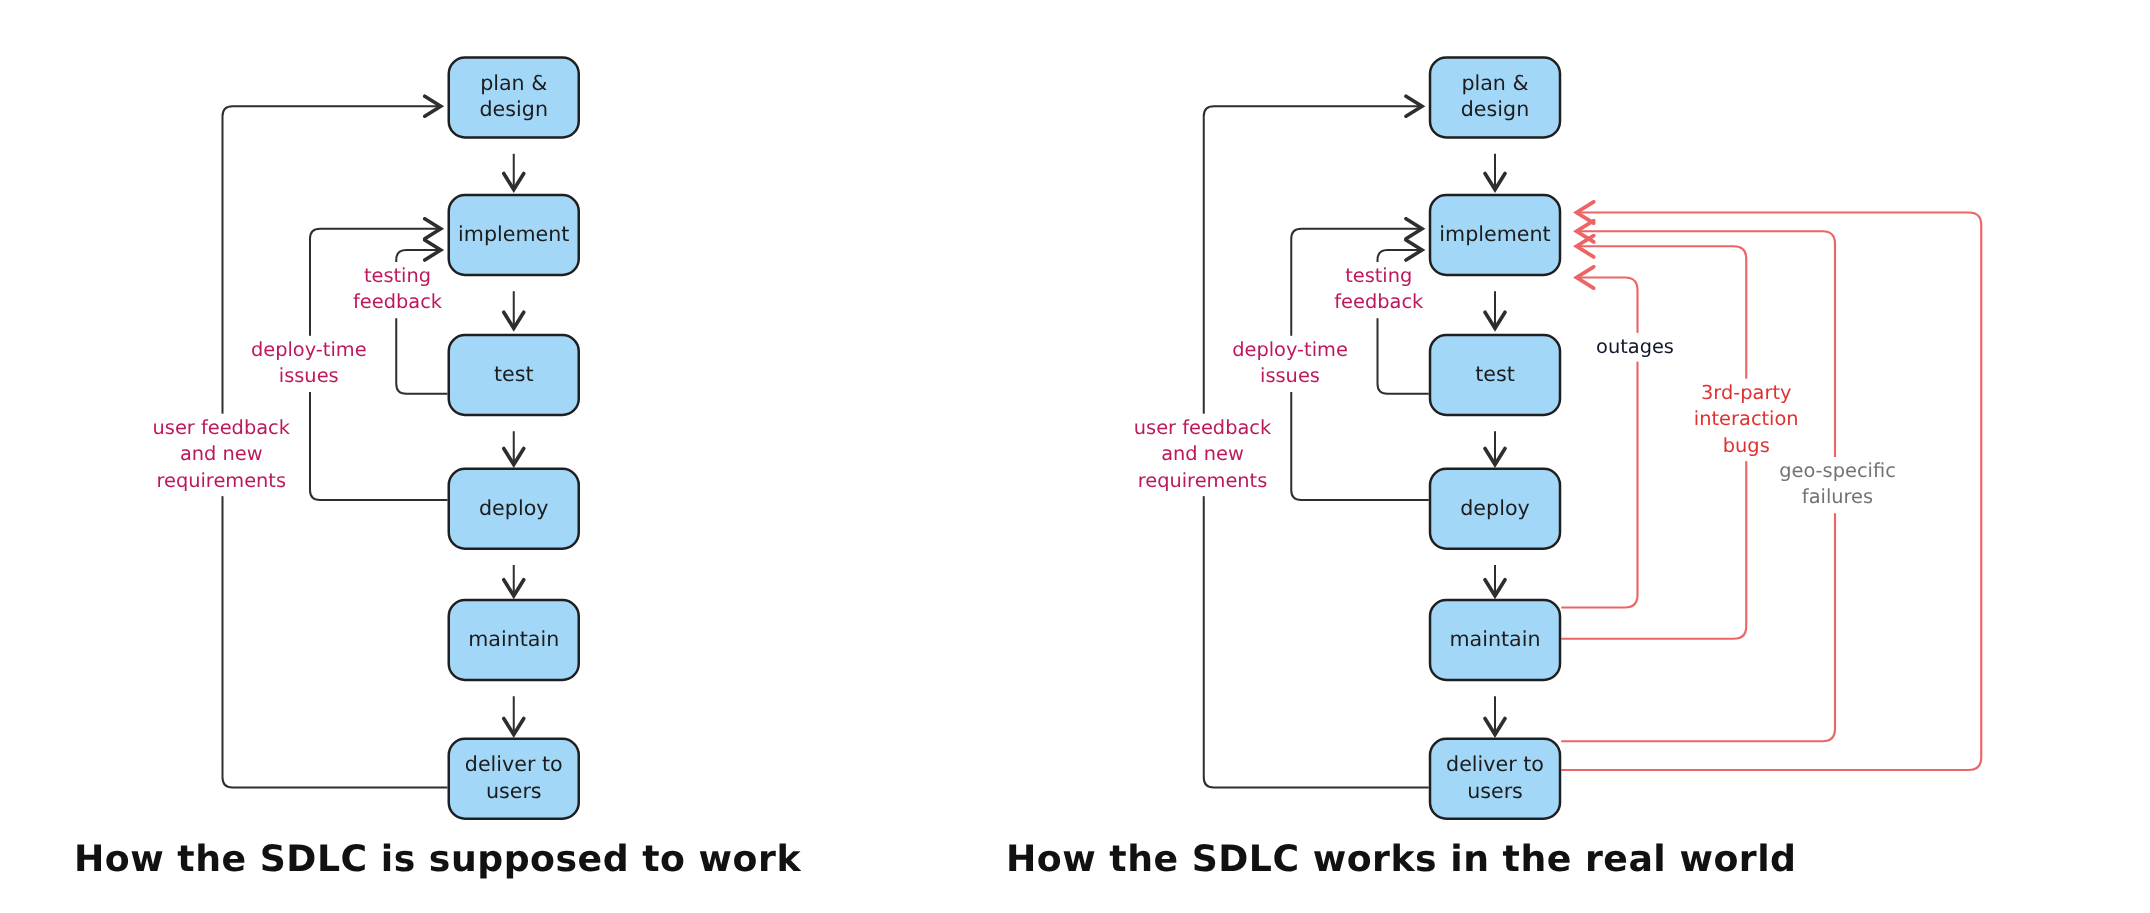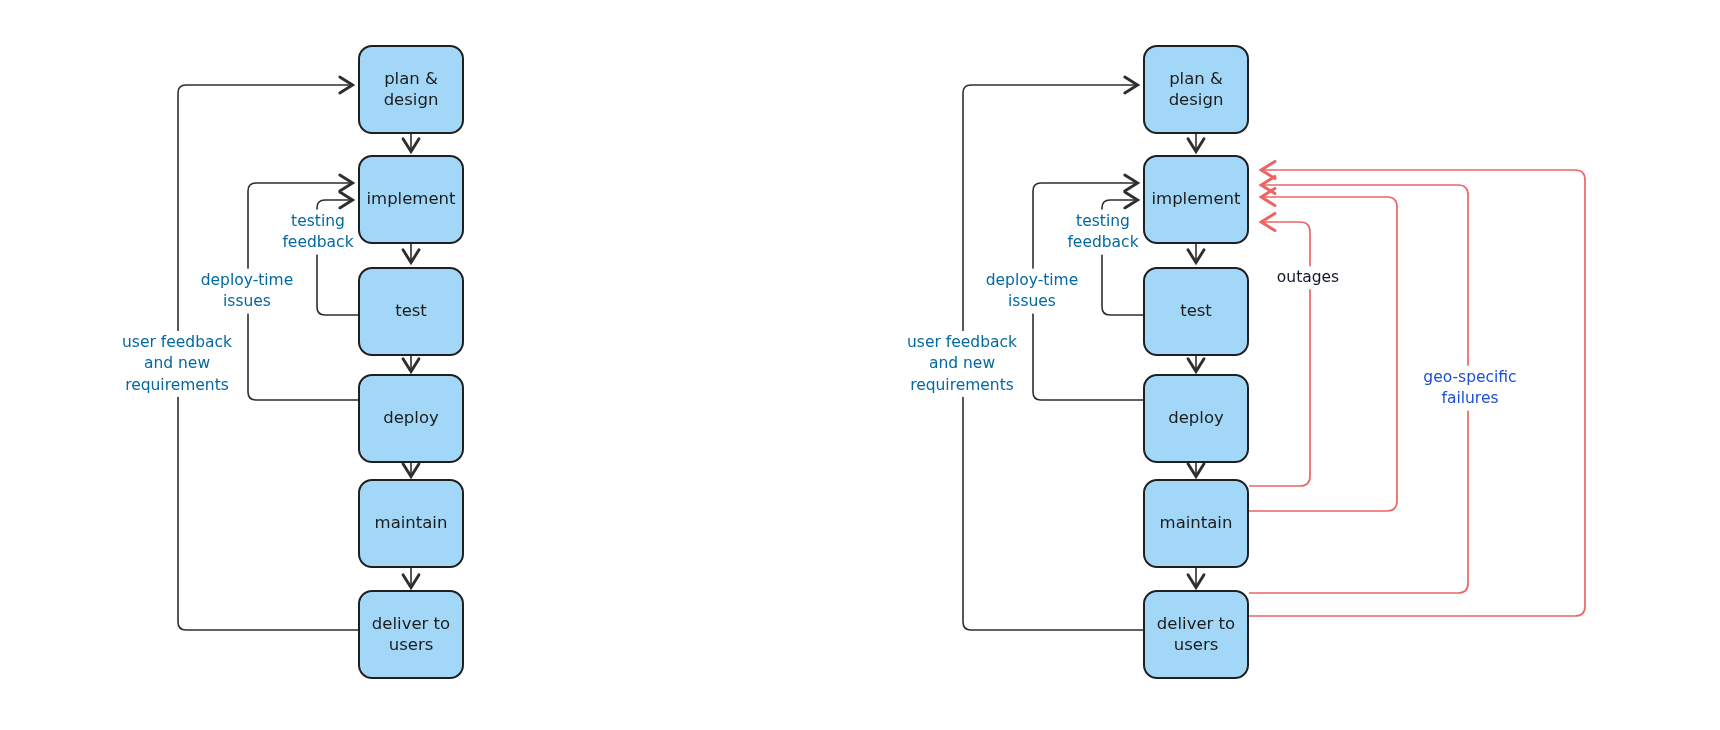--- a/index.html
+++ b/index.html
@@ -6,37 +6,37 @@
   #canvas{
     position:relative;
     width:1720px;height:730px;
     background:#ffffff;
     font-family:"DejaVu Sans", sans-serif;
     overflow:hidden;
   }
   #wires{position:absolute;left:0;top:0;z-index:1;}
   .node{
     position:absolute;
-    width:106px;height:89px;
+    width:106px;height:66px;
     background:#a3d7f7;
     border:2px solid #1f1f1f;
     border-radius:14px;
     display:flex;align-items:center;justify-content:center;
     text-align:center;
     font-size:16.5px;line-height:1.25;
     color:#1c1c1c;
     white-space:pre-line;
     z-index:2;
     box-sizing:border-box;
   }
   .loop-label{
     position:absolute;
     transform:translate(-50%,-50%);
     background:#ffffff;
-    color:#0369a1;
+    color:#be185d;
     font-size:15.5px;line-height:1.38;
     text-align:center;
     white-space:pre-line;
     padding:1px 4px;
     z-index:2;
   }
   .red-label{
     position:absolute;
     transform:translate(-50%,-50%);
     background:#ffffff;
@@ -113,36 +113,41 @@
 users</div>
 
   <div class="loop-label" style="left:318px;top:232px;">testing
 feedback</div>
   <div class="loop-label" style="left:247px;top:291px;">deploy-time
 issues</div>
   <div class="loop-label" style="left:177px;top:364px;">user feedback
 and new
 requirements</div>
 
+  <div class="caption" style="left:350px;top:670px;">How the SDLC is supposed to work</div>
 
   <div class="node" style="left:1143px;top:45px;">plan &amp;
 design</div>
   <div class="node" style="left:1143px;top:155px;">implement</div>
   <div class="node" style="left:1143px;top:267px;">test</div>
   <div class="node" style="left:1143px;top:374px;">deploy</div>
   <div class="node" style="left:1143px;top:479px;">maintain</div>
   <div class="node" style="left:1143px;top:590px;">deliver to
 users</div>
 
   <div class="loop-label" style="left:1103px;top:232px;">testing
 feedback</div>
   <div class="loop-label" style="left:1032px;top:291px;">deploy-time
 issues</div>
   <div class="loop-label" style="left:962px;top:364px;">user feedback
 and new
 requirements</div>
 
   <div class="red-label" style="left:1308px;top:278px;color:#0f172a;">outages</div>
-  <div class="red-label" style="left:1470px;top:388px;color:#1d4ed8;">geo-specific
+  <div class="red-label" style="left:1397px;top:336px;color:#e03131;">3rd-party
+interaction
+bugs</div>
+  <div class="red-label" style="left:1470px;top:388px;color:#737373;">geo-specific
 failures</div>
 
+  <div class="caption" style="left:1121px;top:670px;">How the SDLC works in the real world</div>
 
 </div>
 
 </body></html>

